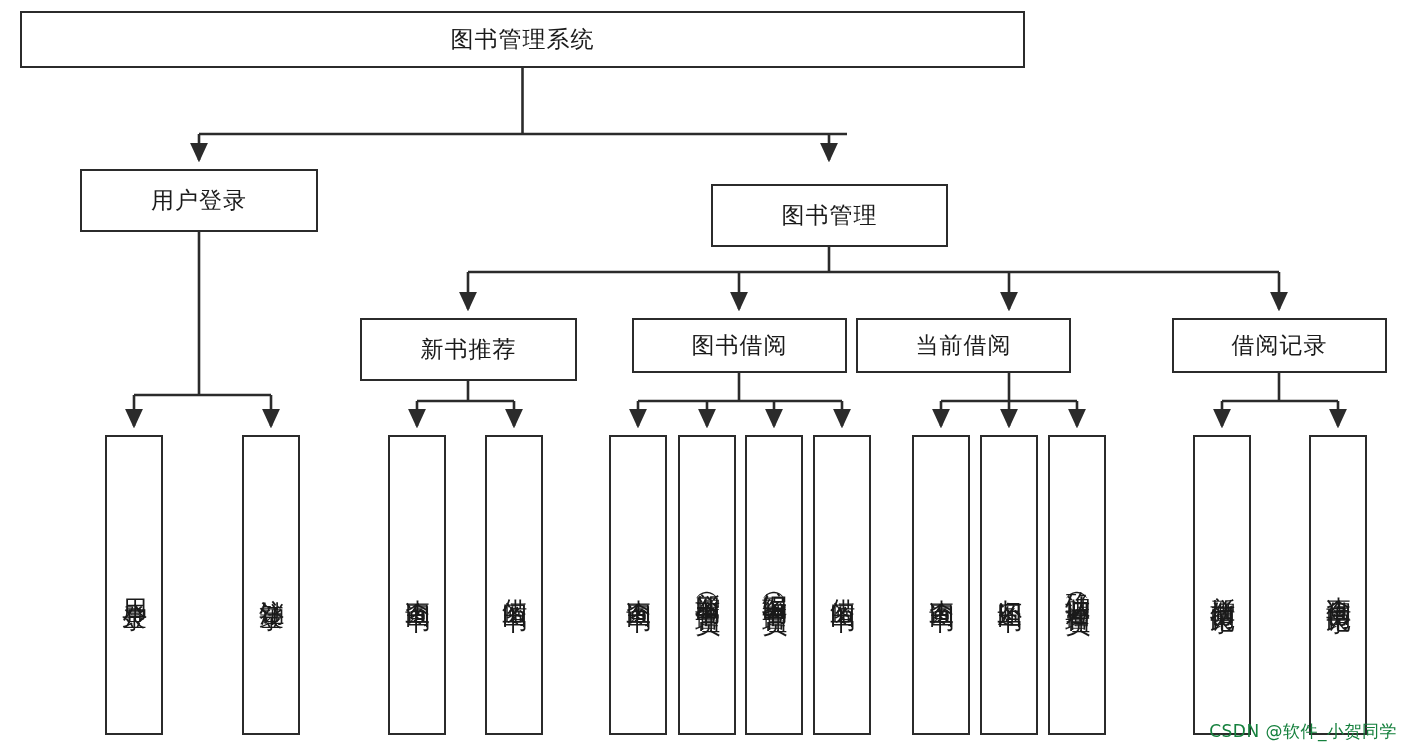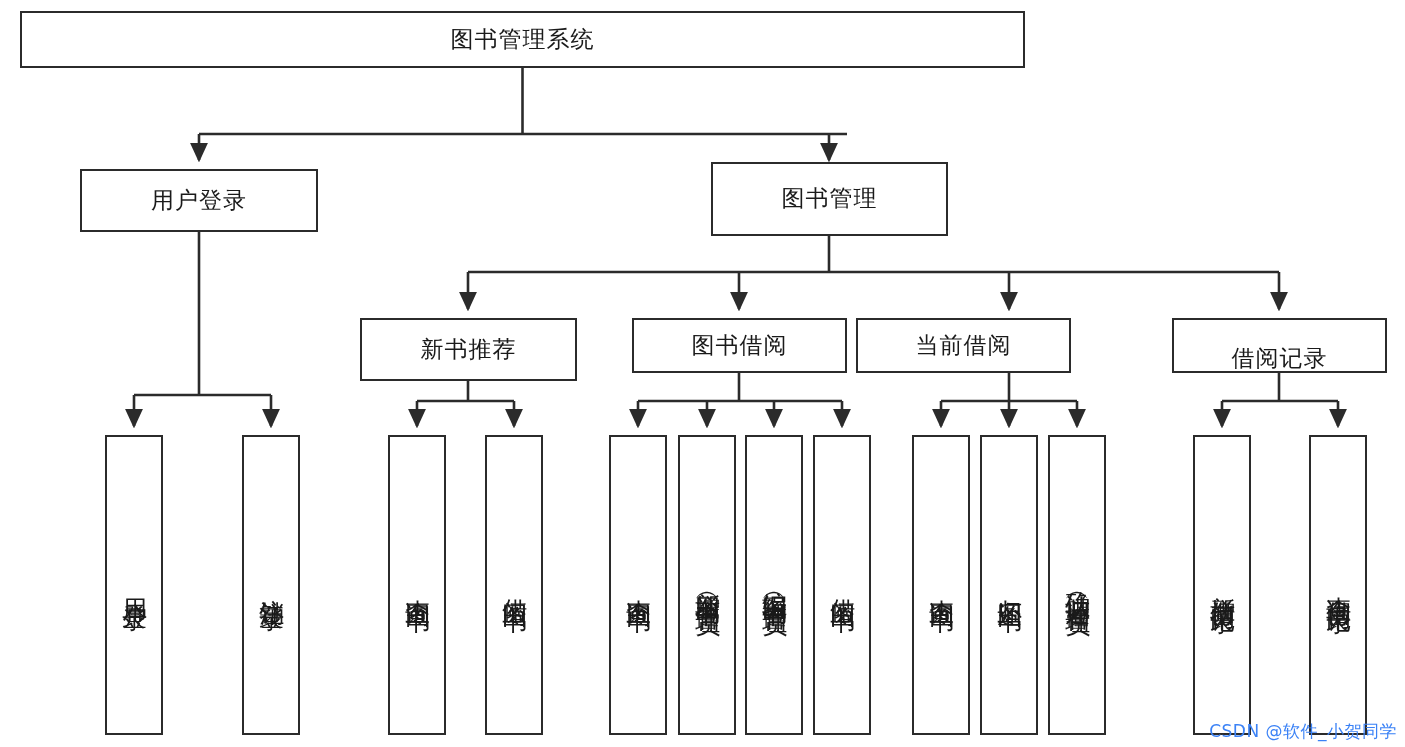--- a/index.html
+++ b/index.html
@@ -53,21 +53,21 @@
   }
   .node-v .vtext {
     writing-mode: vertical-rl;
     text-orientation: upright;
   }
   #watermark {
     position: absolute;
     right: 8px;
     bottom: 4px;
     font-size: 17px;
-    color: #3b82f6;
+    color: #15803d;
     white-space: nowrap;
     letter-spacing: 0.5px;
   }
 </style>
 </head>
 <body>
 
 <div id="canvas">
 
   <svg id="edges" viewBox="0 0 1405 747" width="1405" height="747">
@@ -123,37 +123,37 @@
   </svg>
 
   <div class="node node-h" style="left:20px; top:11px; width:1005px; height:57px;">
     <span>图书管理系统</span>
   </div>
 
   <div class="node node-h" style="left:80px; top:169px; width:238px; height:63px;">
     <span>用户登录</span>
   </div>
 
-  <div class="node node-h" style="left:711px; top:162px; width:237px; height:74px;">
+  <div class="node node-h" style="left:711px; top:184px; width:237px; height:63px;">
     <span>图书管理</span>
   </div>
 
   <div class="node node-h" style="left:360px; top:318px; width:217px; height:63px;">
     <span>新书推荐</span>
   </div>
 
   <div class="node node-h" style="left:632px; top:318px; width:215px; height:55px;text-align:right;">
     <span>图书借阅</span>
   </div>
 
   <div class="node node-h" style="left:856px; top:318px; width:215px; height:55px;">
     <span>当前借阅</span>
   </div>
 
-  <div class="node node-h" style="left:1172px; top:318px; width:215px; height:55px;align-items:flex-end;">
+  <div class="node node-h" style="left:1172px; top:318px; width:215px; height:55px;">
     <span>借阅记录</span>
   </div>
 
   <div class="node node-v" style="left:105px; top:435px; width:58px; height:300px;">
     <span class="vtext">用户登录</span>
   </div>
 
   <div class="node node-v" style="left:242px; top:435px; width:58px; height:300px;">
     <span class="vtext">注销登录</span>
   </div>

